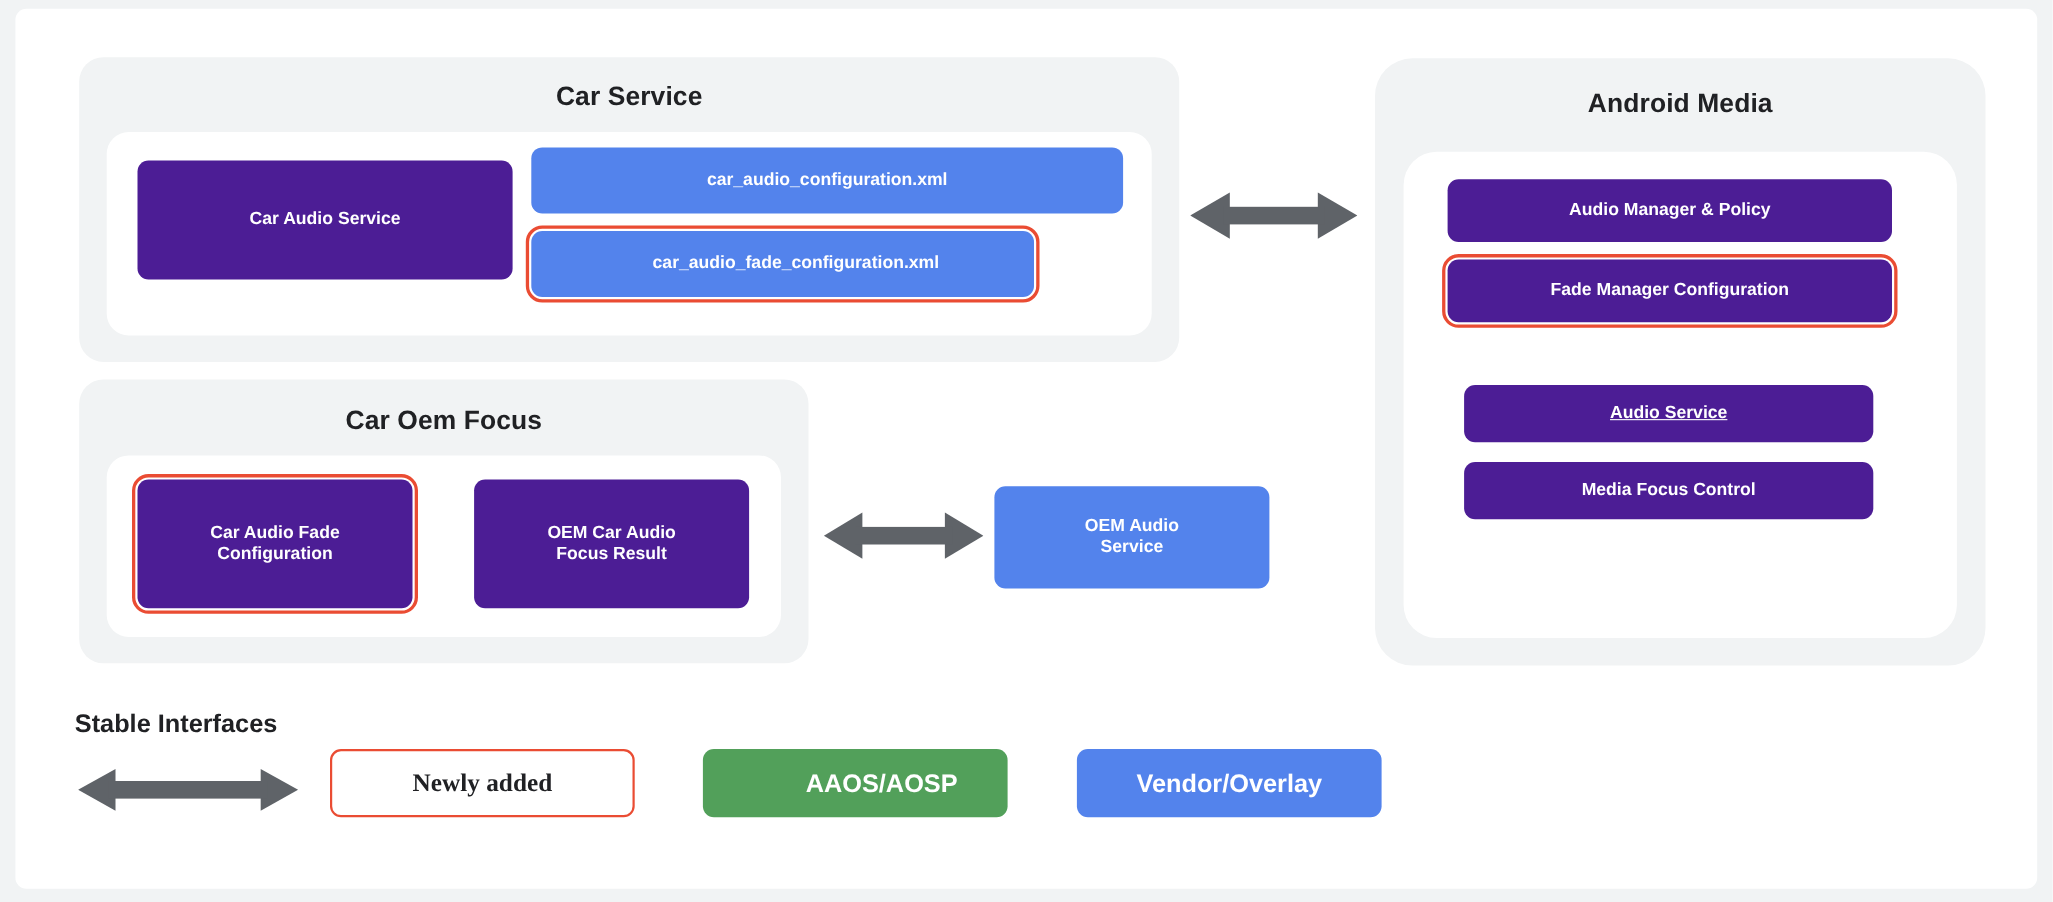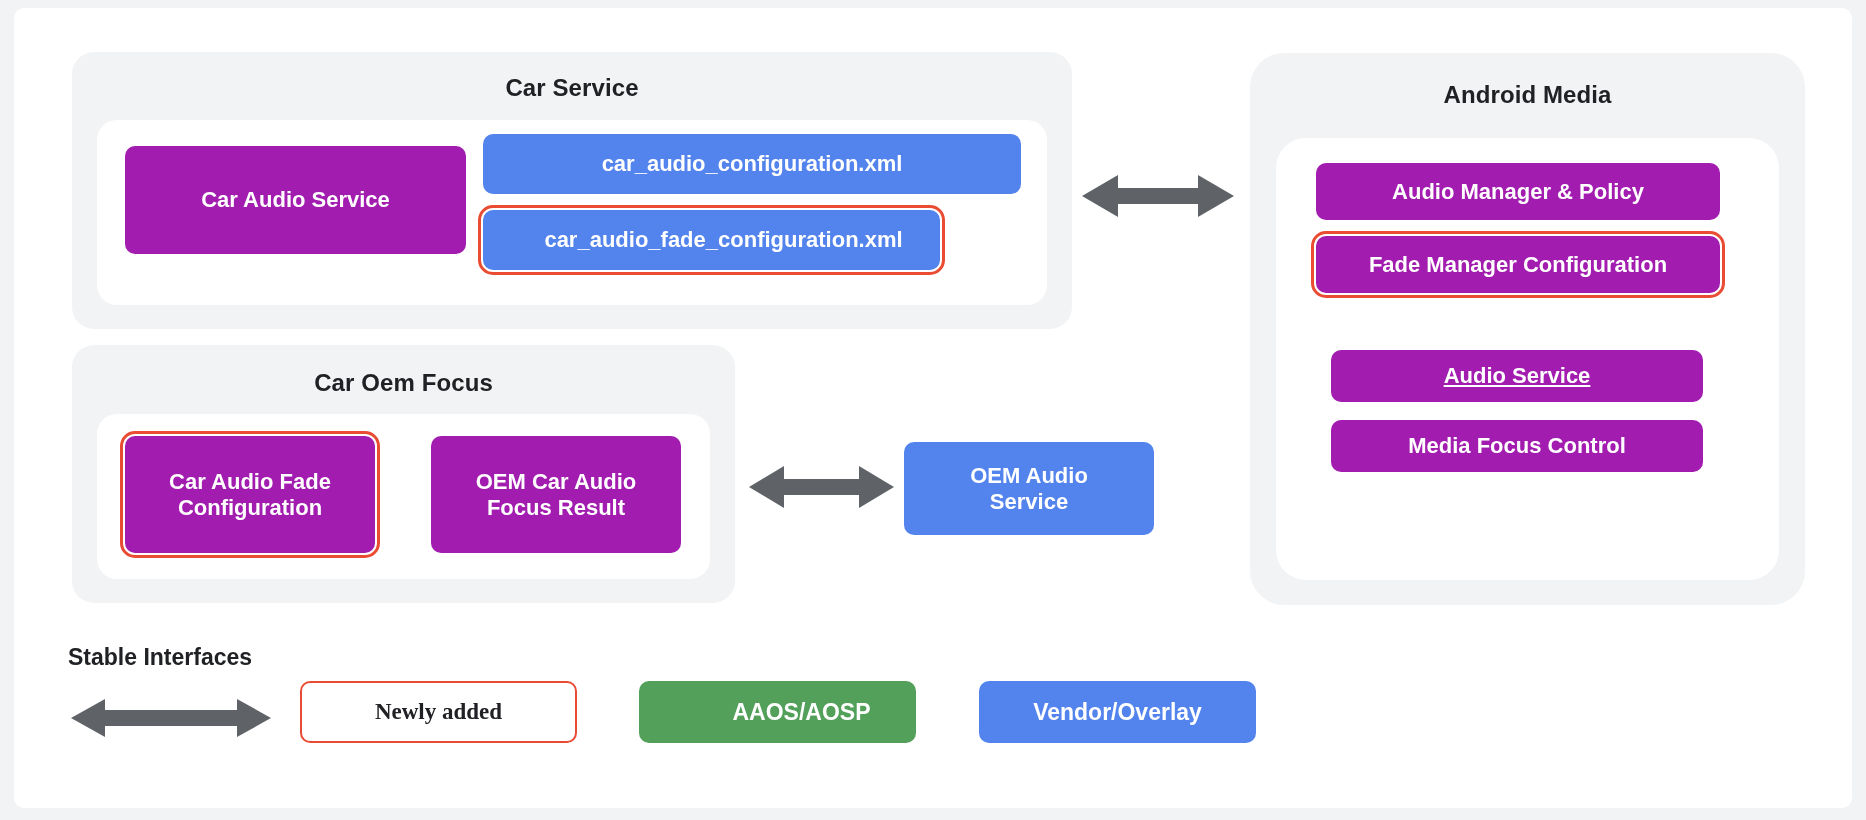--- a/index.html
+++ b/index.html
@@ -47,27 +47,27 @@
 
   
   .node {
     position: absolute;
     display: flex;
     align-items: center;
     justify-content: center;
     text-align: center;
     border-radius: 10px;
     color: #ffffff;
-    font-size: 22px;
+    font-size: 16px;
     font-weight: bold;
     line-height: 1.18;
     padding: 2px 8px;
     white-space: pre-line;
   }
-  .node.green { background: #a21caf; }
+  .node.green { background: #4c1d95; }
   .node.blue  { background: #5383ec; }
   .node.hl    { outline: 3px solid #ea4c33; outline-offset: 2px; }
 
   
   .arrow { position: absolute; }
 
   
   #legend { position: absolute; }
   .legend-label {
     position: absolute;

